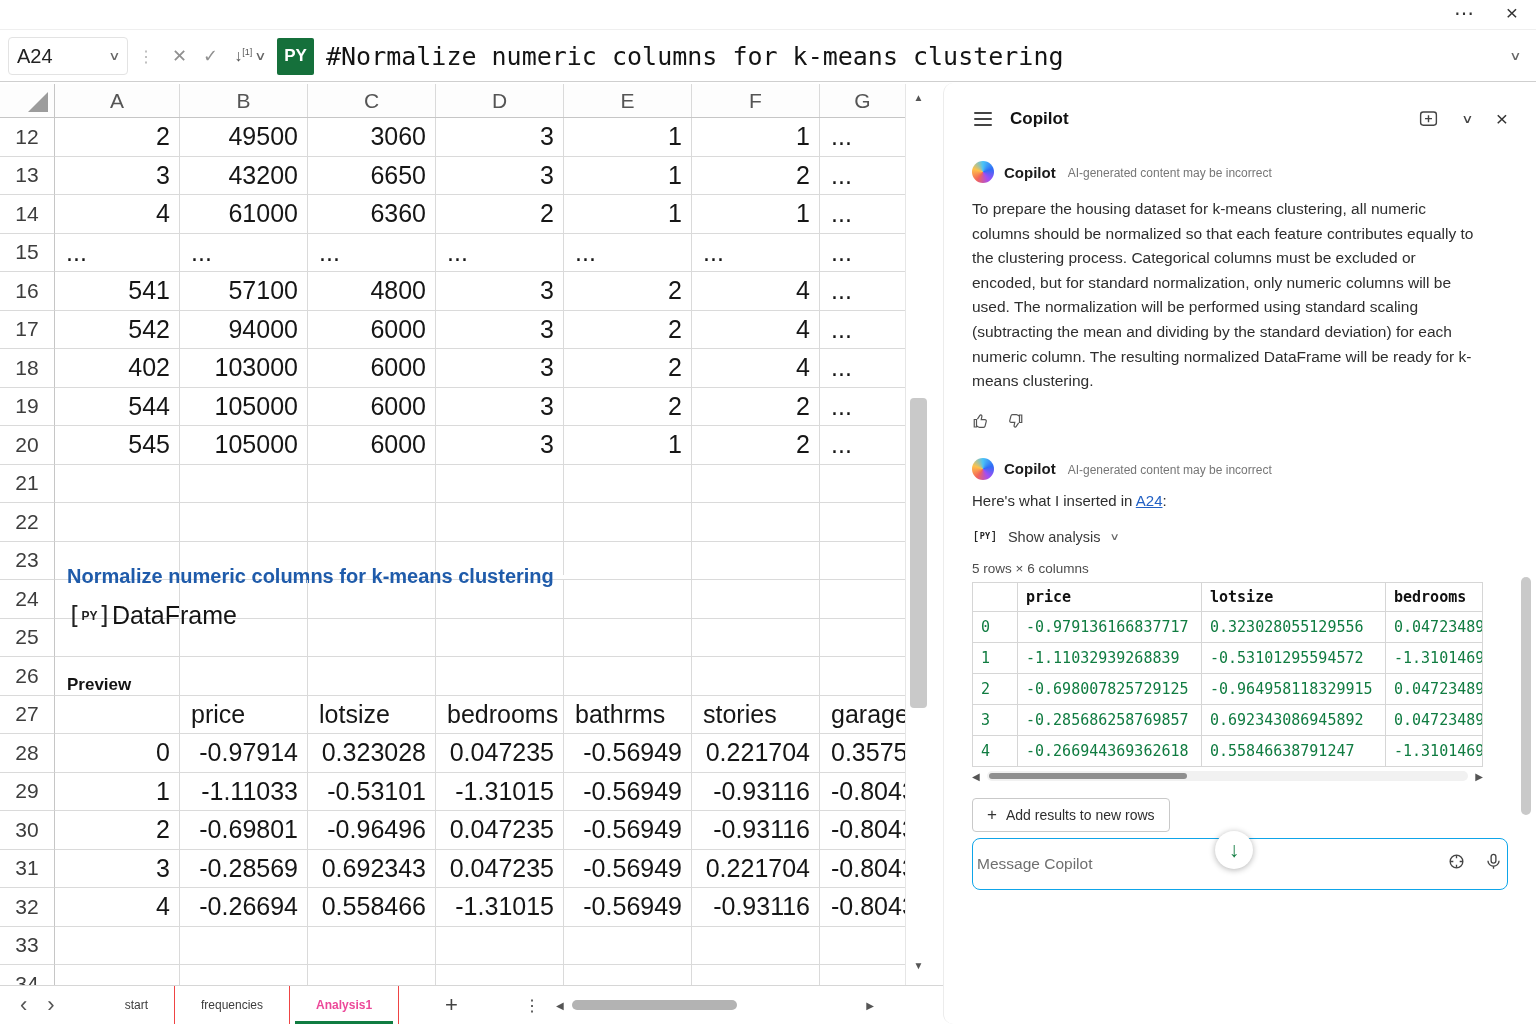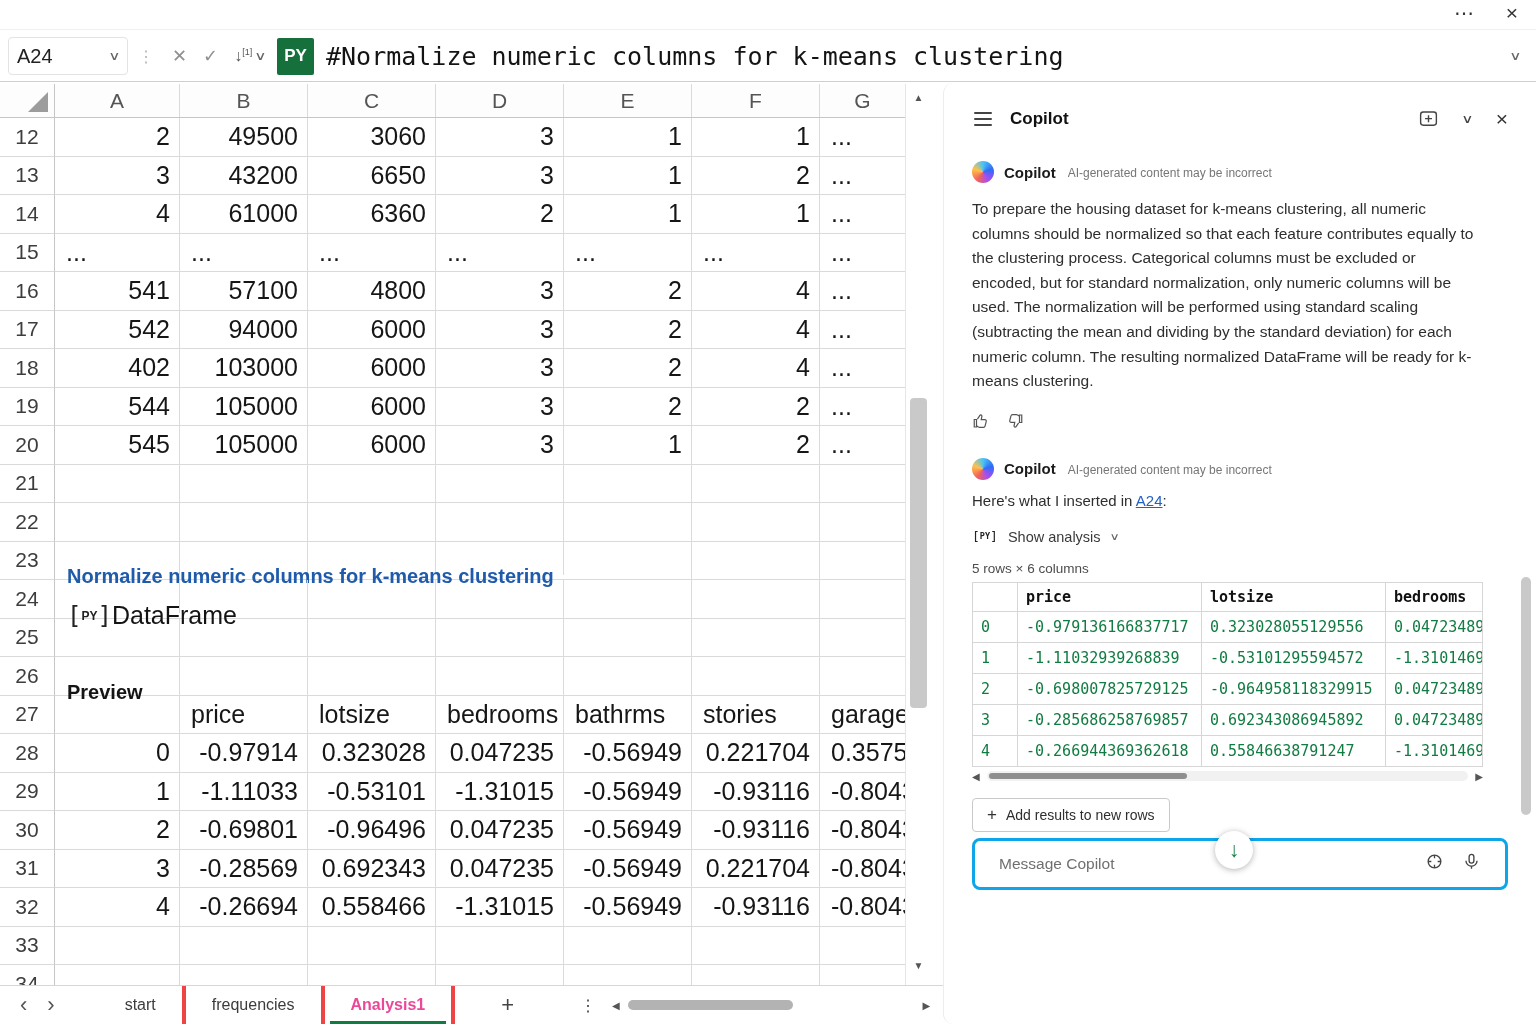--- a/index.html
+++ b/index.html
@@ -41,39 +41,39 @@
   .g-row { display:flex; height:38.5px; position:relative; flex:none; }
   .row-num { width:55px; flex:none; border-right:1px solid #c6c6c6; border-bottom:1px solid #dadada;
              display:flex; align-items:center; justify-content:center; font-size:21px; color:#3d3d3d; }
   .g-cell { border-right:1px solid #dadada; border-bottom:1px solid #dadada; font-size:25px; color:#161616;
             display:flex; align-items:center; overflow:hidden; white-space:nowrap; flex:none; }
   .ar { justify-content:flex-end; padding-right:9px; }
   .al { justify-content:flex-start; padding-left:11px; }
   .row-overlay { position:absolute; left:56px; top:1px; bottom:1px; background:#fff;
                  display:flex; align-items:center; padding:0 16px 0 11px; white-space:nowrap;margin-top:32px; }
   .row-overlay.title { color:var(--title-blue); font-weight:700; font-size:20px; }
-  .row-overlay.preview { font-weight:700; font-size:20px; color:#141414; }
+  .row-overlay.preview { font-weight:700; font-size:17px; color:#141414;align-items:flex-end; }
   .row-overlay.pyobj { font-size:25px; color:#141414; }
   .py-inline i { font-style:normal; font-family:"DejaVu Sans Mono", monospace; font-size:24px; color:#222; }
   .py-inline b { font-size:12px; font-weight:700; color:#222; position:relative; top:-4px; letter-spacing:0; }
 
   
   .vscroll { position:absolute; left:905px; top:84px; width:26px; height:901px;
              border-left:1px solid #e6e6e6; background:#fff; }
   .vs-up   { position:absolute; top:8px; left:0; right:0; text-align:center; font-size:10px; color:#555; }
   .vs-down { position:absolute; bottom:14px; left:0; right:0; text-align:center; font-size:10px; color:#555; }
   .vs-thumb{ position:absolute; left:4px; width:17px; top:314px; height:310px; background:#c9c9c9; border-radius:4px; }
 
   
   .tabbar { position:absolute; left:0; top:985px; width:943px; height:39px; background:#fff;
             border-top:1px solid #d6d6d6; display:flex; align-items:center; }
   .nav-ch { font-size:22px; color:#555; margin-left:20px; line-height:1; }
   .tabs { display:flex; margin-left:44px; height:100%; }
-  .tab { padding:0 26px; display:flex; align-items:center; font-size:16px; color:#3c3c3c;
-         border-right:4px solid #ef4444; position:relative; }
+  .tab { padding:0 26px; display:flex; align-items:center; font-size:12px; color:#3c3c3c;
+         border-right:1px solid #ef4444; position:relative; }
   .tab.active { font-weight:700; color:#ec4899; }
   .tab.active::after { content:""; position:absolute; left:5px; right:5px; bottom:0; height:3px;
                        background:var(--excel-green); }
   .add-sheet { margin-left:46px; font-size:22px; color:#444; }
   .tab-more { margin-left:66px; font-size:16px; color:#444; }
   .h-scroll { display:flex; align-items:center; margin-left:16px; width:318px; }
   .tri { font-size:10px; color:#555; }
   .h-track { flex:1; height:12px; margin:0 6px; position:relative; }
   .h-thumb { position:absolute; left:2px; top:1px; height:10px; width:165px; background:#b3b3b3; border-radius:5px; }
 
@@ -122,22 +122,22 @@
 
   .down-btn { position:absolute; left:271px; top:748px; width:38px; height:38px; border-radius:50%;
               background:#fff; box-shadow:0 1px 6px rgba(0,0,0,.3); display:flex; align-items:center;
               justify-content:center; color:var(--excel-green); font-size:21px; font-weight:700; }
 
   .add-btn { margin-top:16px; width:fit-content; border:1px solid #c9c9c9; border-radius:4px;
              padding:6px 14px; font-size:14px; color:#2e2e2e; display:flex; gap:9px; align-items:center;
              background:#fff; }
   .add-plus { font-size:17px; color:#333; }
 
-  .cp-input { margin-top:6px; height:52px; border:3px solid #0ea5e9; border-radius:8px;
-              display:flex; align-items:center; padding:0 24px; gap:18px;justify-content:flex-end; }
+  .cp-input { margin-top:6px; height:52px; border:1px solid #0ea5e9; border-radius:8px;
+              display:flex; align-items:center; padding:0 4px; gap:18px;justify-content:flex-end; }
   .cp-input input { border:none; outline:none; flex:1; font-size:15.5px; color:#333;
                     font-family:"Liberation Sans", sans-serif; background:transparent; }
   .cp-input input::placeholder { color:#6f6f6f; }
 
   .cp-vscroll { position:absolute; right:5px; top:494px; width:10px; height:238px;
                 background:#c9c9c9; border-radius:5px; }
 </style>
 </head>
 <body>
 

